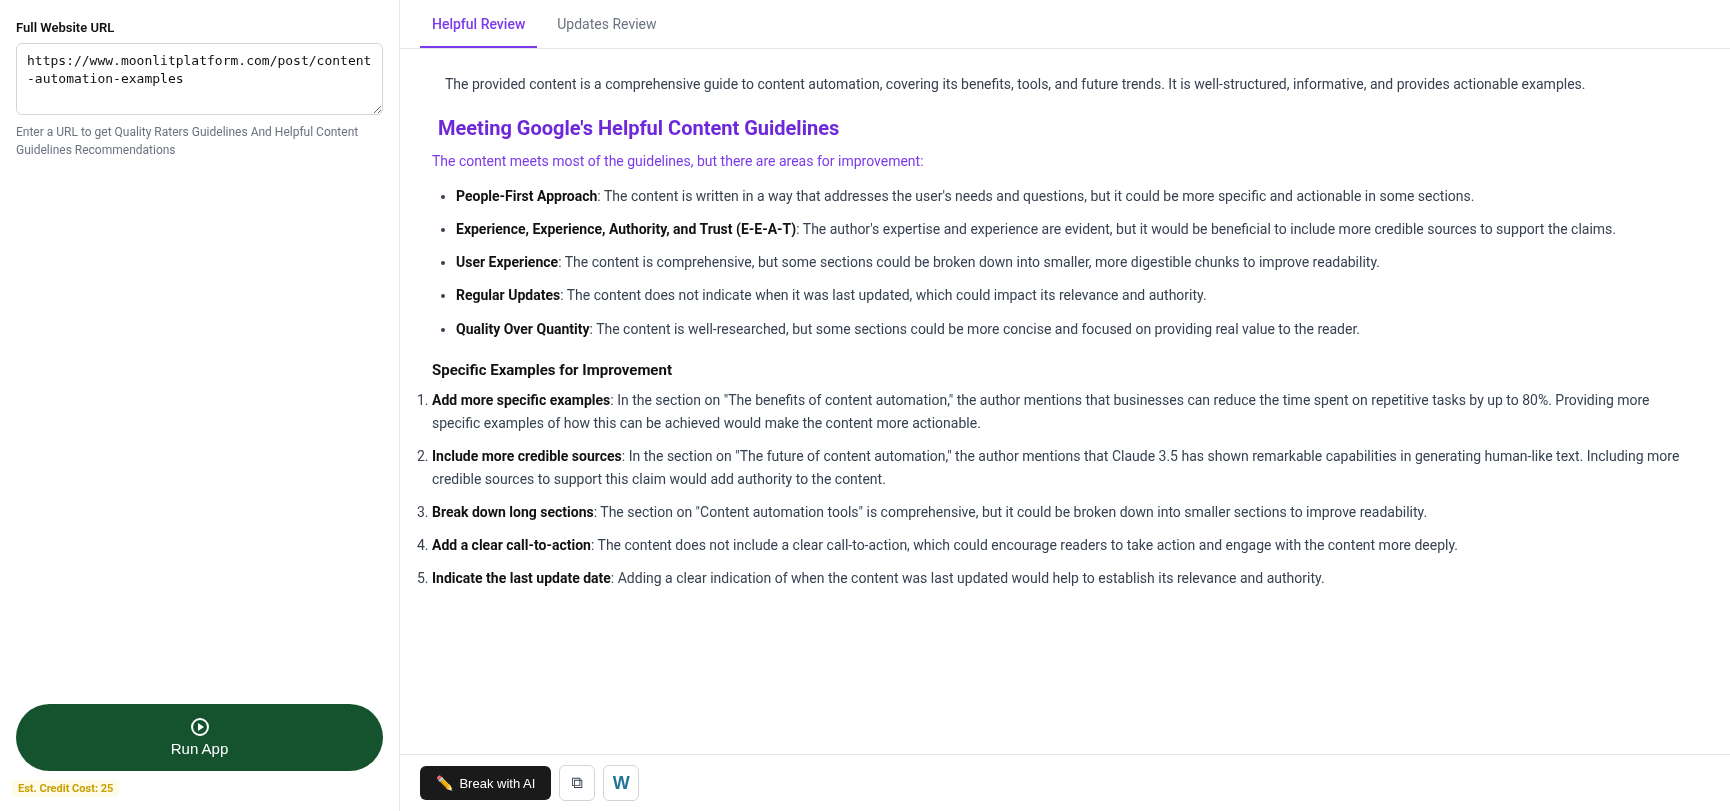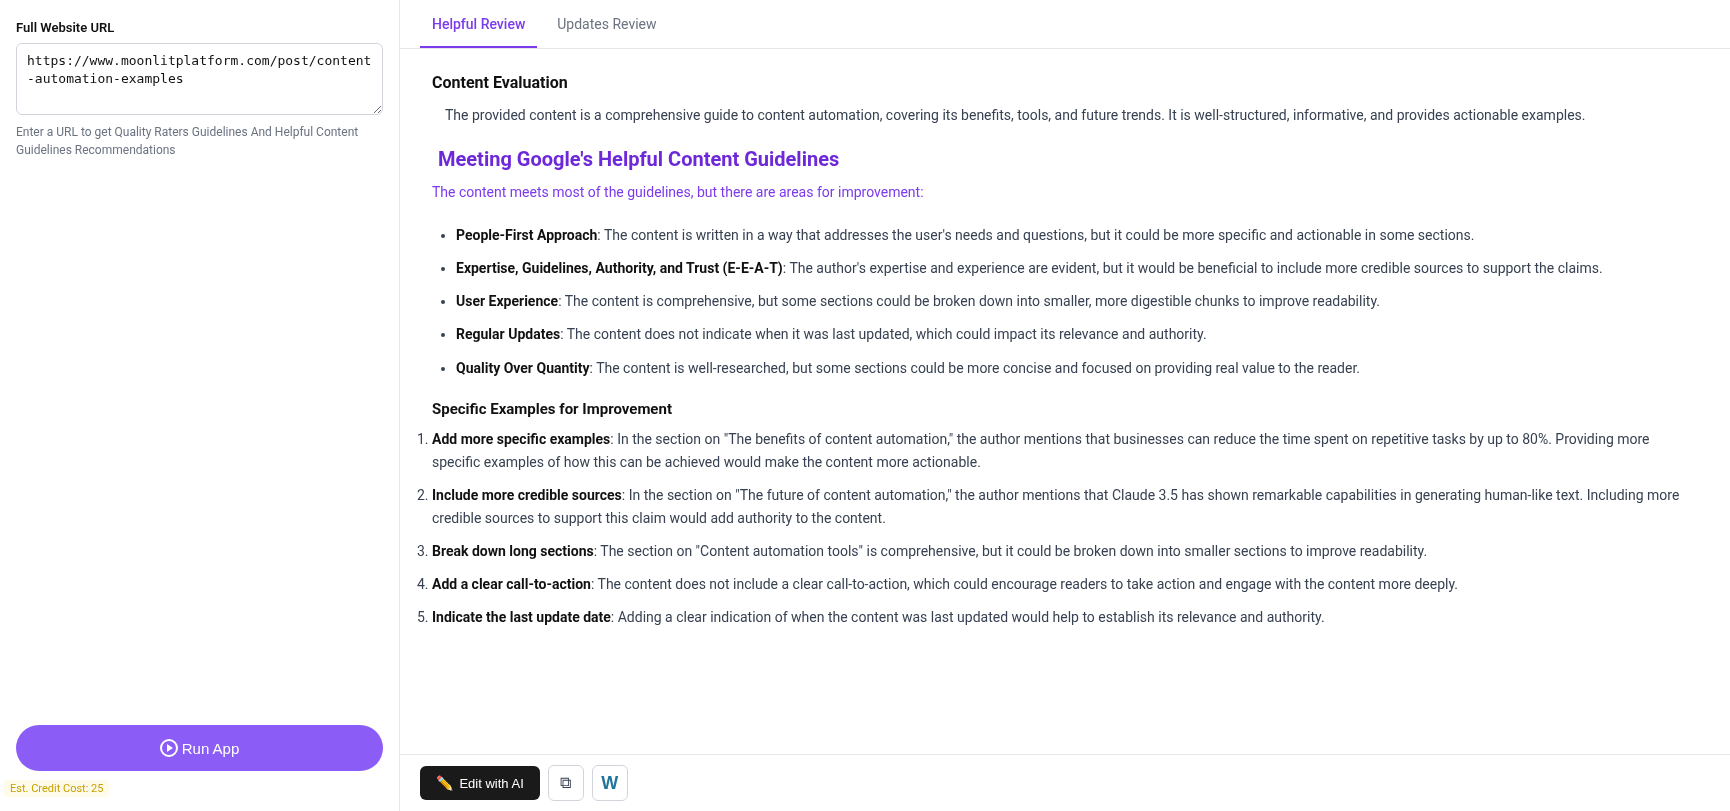--- a/index.html
+++ b/index.html
@@ -42,58 +42,60 @@
       line-height: 1.5;
     }
     .run-btn-wrapper {
       position: absolute;
       bottom: 40px;
       left: 16px;
       right: 16px;
     }
     .run-btn {
       width: 100%;
-      background: #8b5cf6;
+      background: #14532d;
       color: #fff;
       border: none;
       border-radius: 999px;
       padding: 14px 20px;
       font-size: 15px;
       font-weight: 500;
       cursor: pointer;
       display: flex;
       align-items: center;
       justify-content: center;
       gap: 4px;
+      flex-direction: column;
     }
     .run-btn-icon {
       width: 18px;
       height: 18px;
       border: 2px solid #fff;
       border-radius: 50%;
       display: flex;
       align-items: center;
       justify-content: center;
     }
     .run-btn-icon::after {
       content: '';
       border-left: 6px solid #fff;
       border-top: 4px solid transparent;
       border-bottom: 4px solid transparent;
       margin-left: 2px;
     }
     .credit-cost {
       position: absolute;
       bottom: 14px;
-      left: 4px;
+      left: 12px;
       font-size: 11px;
       color: #c8a000;
       background: #fffbea;
       padding: 2px 6px;
       border-radius: 4px;
+      font-weight: bold;
     }
 
     
     .right-panel {
       flex: 1;
       display: flex;
       flex-direction: column;
       overflow: hidden;
     }
 
@@ -145,21 +147,21 @@
       font-size: 14px;
       color: #374151;
       line-height: 1.65;
       margin-bottom: 16px;
       margin-left: 13px;
     }
     .meets-text {
       font-size: 14px;
       color: #7c3aed;
       line-height: 1.65;
-      margin-bottom: 20px;
+      margin-bottom: 12px;
     }
     ul.bullet-list {
       margin-left: 24px;
       margin-bottom: 16px;
     }
     ul.bullet-list li {
       font-size: 14px;
       color: #374151;
       line-height: 1.65;
       margin-bottom: 10px;
@@ -254,49 +256,48 @@
   <div class="tabs">
     <div class="tab active">
       <span>Helpful Review</span>
     </div>
     <div class="tab">
       <span>Updates Review</span>
     </div>
   </div>
 
   <div class="content-area">
-    <h2 class="section-title">Content Evaluation</h2>
     <p class="intro-text">The provided content is a comprehensive guide to content automation, covering its benefits, tools, and future trends. It is well-structured, informative, and provides actionable examples.</p>
 
     <h3 class="section-subtitle">Meeting Google's Helpful Content Guidelines</h3>
     <p class="meets-text">The content meets most of the guidelines, but there are areas for improvement:</p>
 
     <ul class="bullet-list">
       <li><strong>People-First Approach</strong>: The content is written in a way that addresses the user's needs and questions, but it could be more specific and actionable in some sections.</li>
-      <li><strong>Expertise, Guidelines, Authority, and Trust (E-E-A-T)</strong>: The author's expertise and experience are evident, but it would be beneficial to include more credible sources to support the claims.</li>
+      <li><strong>Experience, Experience, Authority, and Trust (E-E-A-T)</strong>: The author's expertise and experience are evident, but it would be beneficial to include more credible sources to support the claims.</li>
       <li><strong>User Experience</strong>: The content is comprehensive, but some sections could be broken down into smaller, more digestible chunks to improve readability.</li>
       <li><strong>Regular Updates</strong>: The content does not indicate when it was last updated, which could impact its relevance and authority.</li>
       <li><strong>Quality Over Quantity</strong>: The content is well-researched, but some sections could be more concise and focused on providing real value to the reader.</li>
     </ul>
 
     <p class="section-specific-title">Specific Examples for Improvement</p>
 
     <ol class="numbered-list">
       <li><strong>Add more specific examples</strong>: In the section on "The benefits of content automation," the author mentions that businesses can reduce the time spent on repetitive tasks by up to 80%. Providing more specific examples of how this can be achieved would make the content more actionable.</li>
       <li><strong>Include more credible sources</strong>: In the section on "The future of content automation," the author mentions that Claude 3.5 has shown remarkable capabilities in generating human-like text. Including more credible sources to support this claim would add authority to the content.</li>
       <li><strong>Break down long sections</strong>: The section on "Content automation tools" is comprehensive, but it could be broken down into smaller sections to improve readability.</li>
       <li><strong>Add a clear call-to-action</strong>: The content does not include a clear call-to-action, which could encourage readers to take action and engage with the content more deeply.</li>
       <li><strong>Indicate the last update date</strong>: Adding a clear indication of when the content was last updated would help to establish its relevance and authority.</li>
     </ol>
   </div>
 
   <div class="bottom-bar">
     <button class="edit-ai-btn">
       <span style="font-size:14px;">✏️</span>
-      <span>Edit with AI</span>
+      <span>Break with AI</span>
     </button>
     <button class="icon-btn" title="Copy">
       <span>⧉</span>
     </button>
     <button class="icon-btn" title="WordPress">
       <span style="font-size:18px; font-weight:bold; color:#21759b;">W</span>
     </button>
   </div>
 </div>
 

